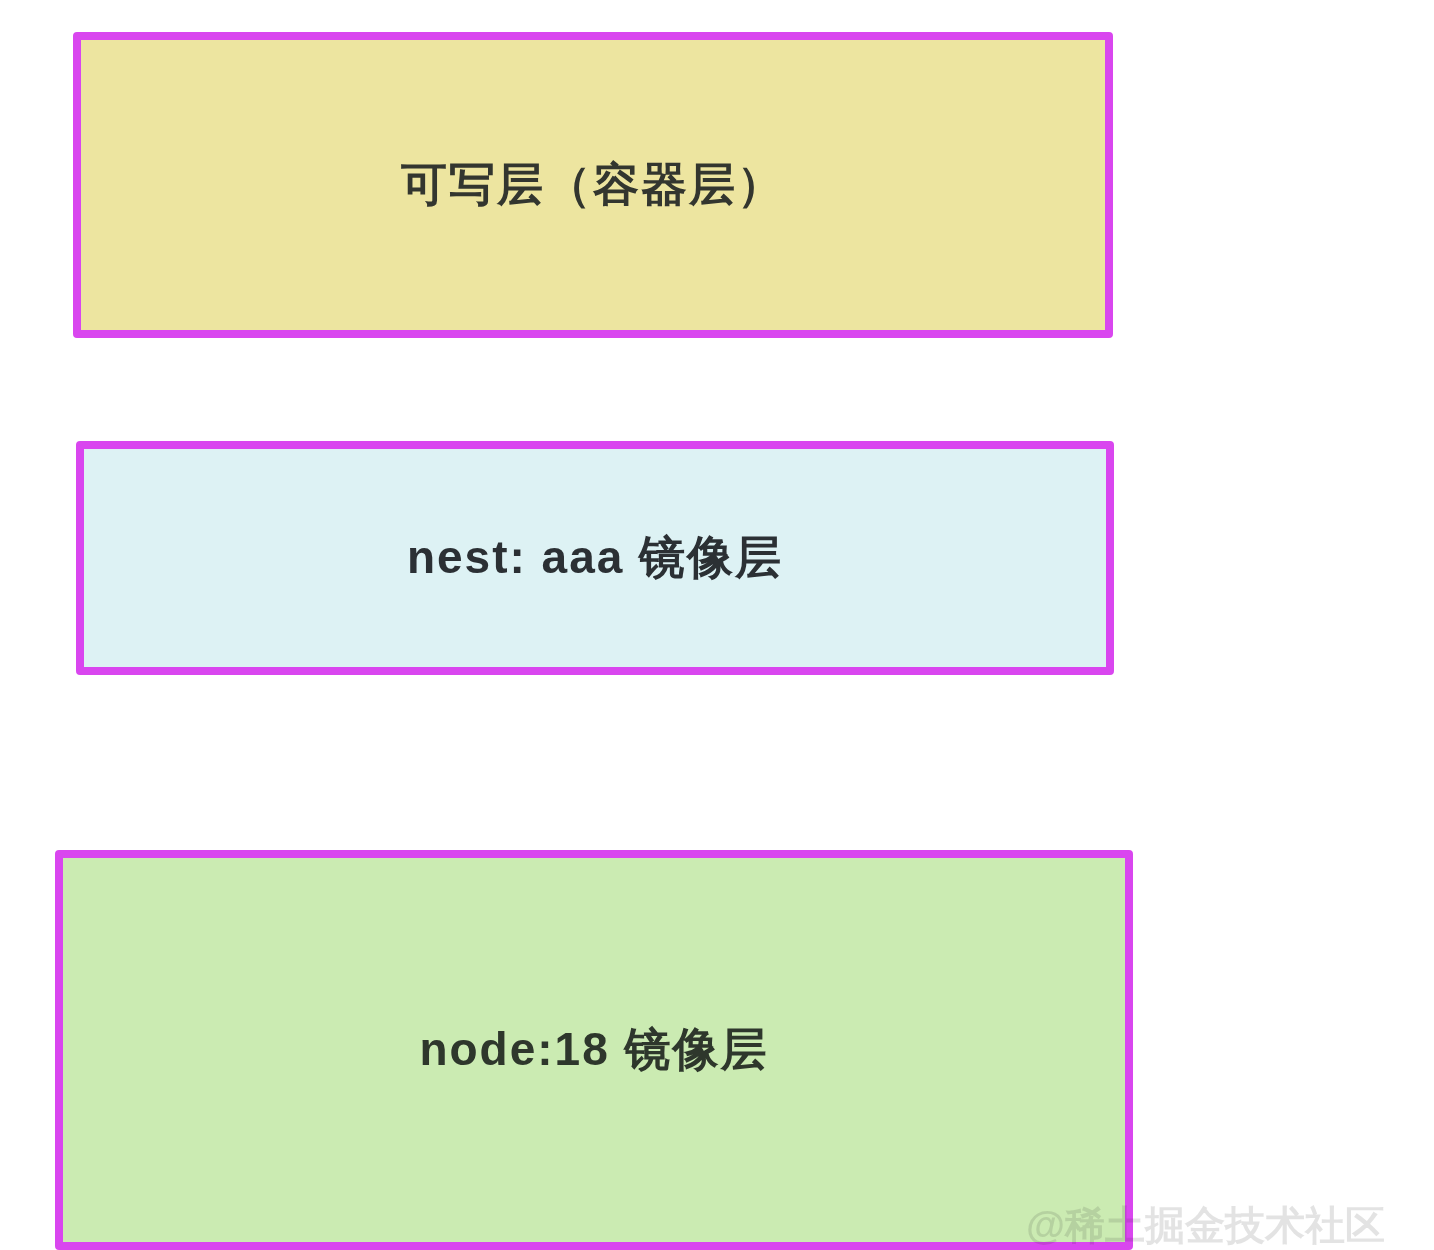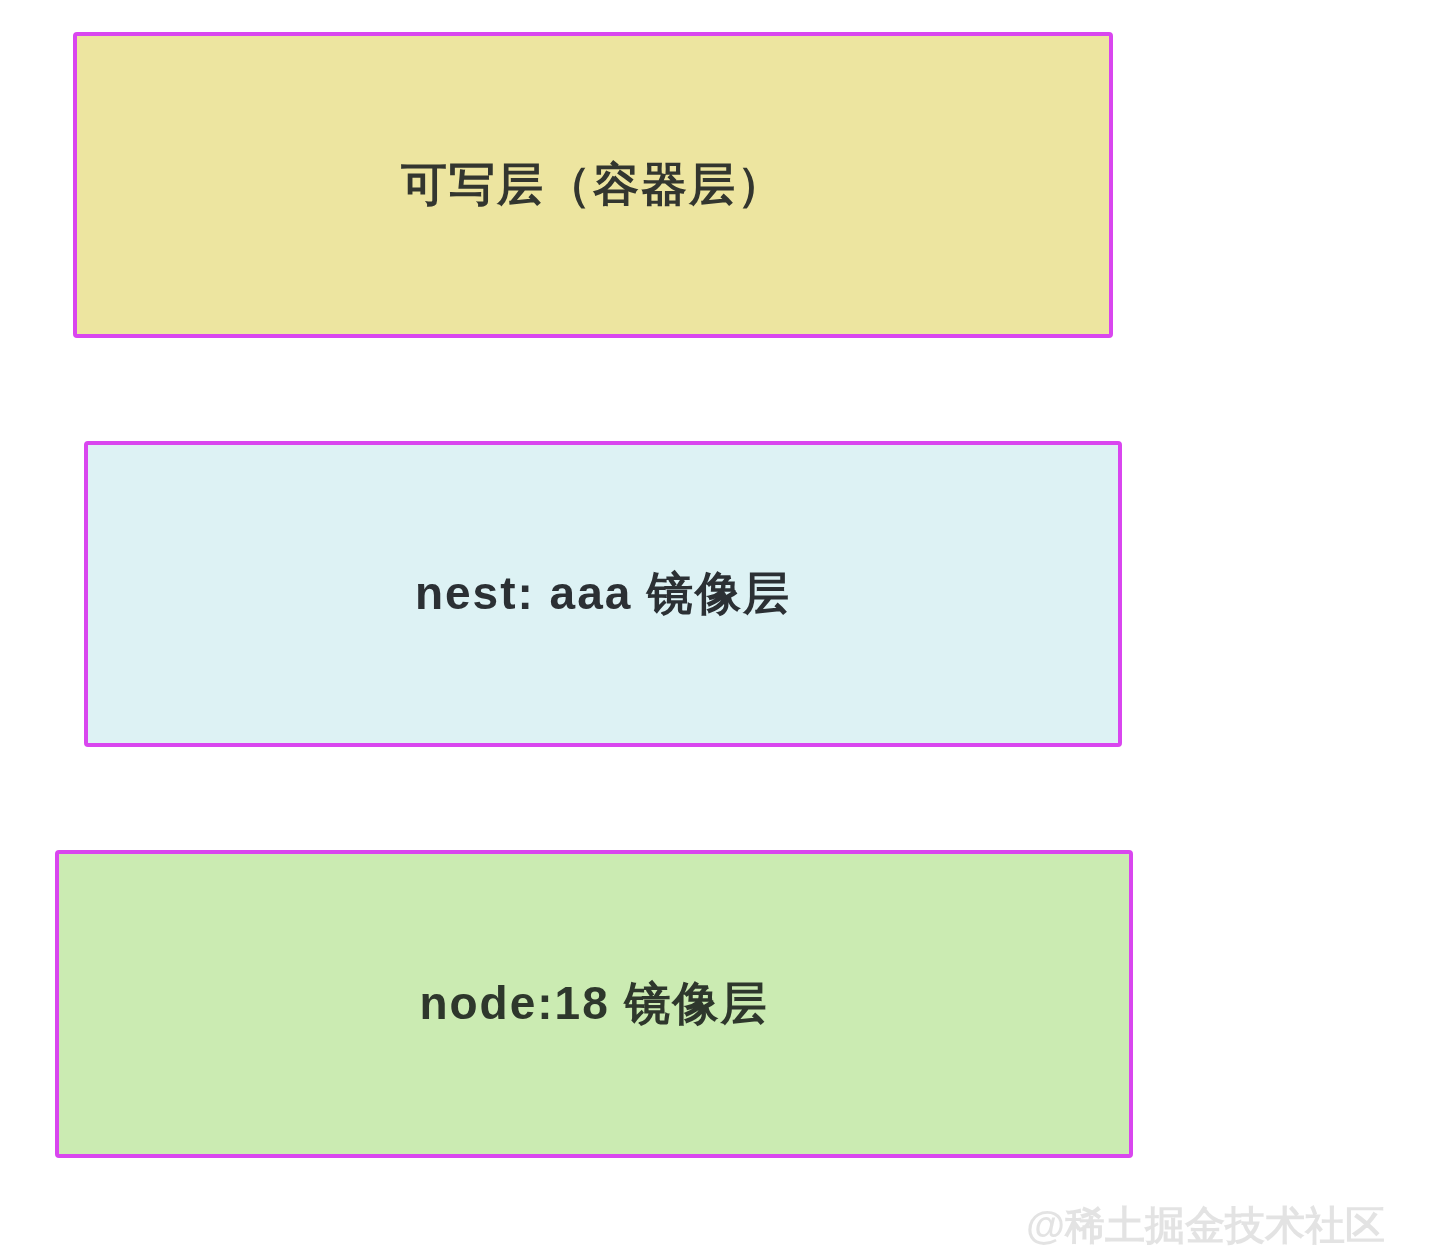--- a/index.html
+++ b/index.html
@@ -14,21 +14,21 @@
 
   .canvas {
     position: relative;
     width: 1434px;
     height: 1250px;
     background: #ffffff;
   }
 
   .layer-box {
     position: absolute;
-    border: 4px solid #d946ef;
+    border: 8px solid #d946ef;
     border-radius: 4px;
     display: flex;
     align-items: center;
     justify-content: center;
   }
 
   .layer-box .layer-label {
     font-size: 46px;
     font-weight: 600;
     letter-spacing: 2px;
@@ -37,32 +37,32 @@
   }
 
   .layer-writable {
     left: 73px;
     top: 32px;
     width: 1040px;
     height: 306px;
   }
 
   .layer-nest {
-    left: 84px;
+    left: 76px;
     top: 441px;
     width: 1038px;
-    height: 306px;
+    height: 234px;
   }
   .layer-nest .layer-label { color: #2b3034; }
 
   .layer-node {
     left: 55px;
     top: 850px;
     width: 1078px;
-    height: 308px;
+    height: 400px;
   }
   .layer-node .layer-label { color: #2e372c; }
 
   .watermark-faint {
     position: absolute;
     left: 1026px;
     top: 1198px;
     font-size: 40px;
     font-weight: 600;
     color: rgba(40, 40, 40, 0.13);

